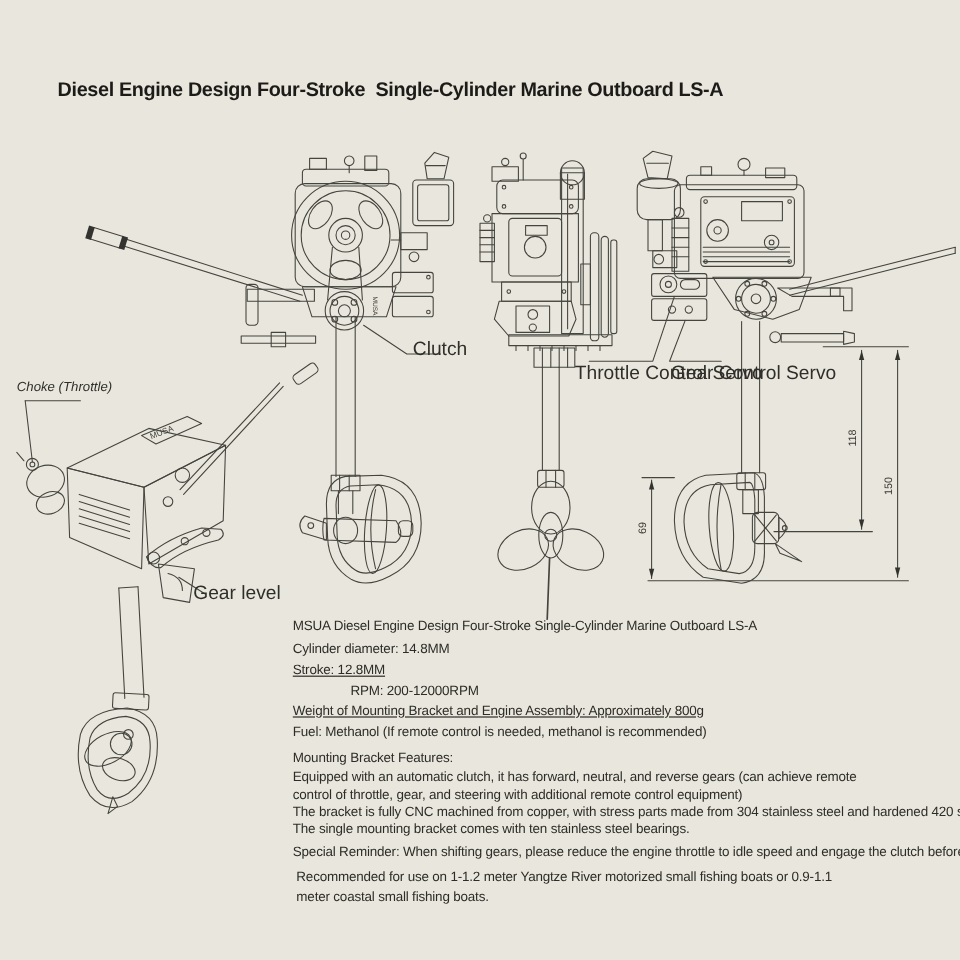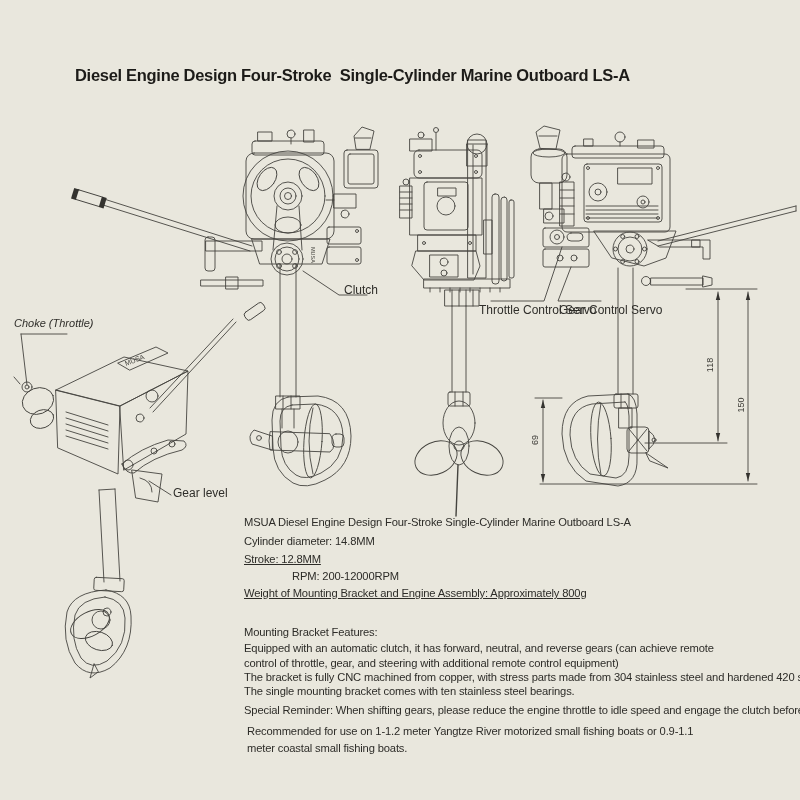--- a/index.html
+++ b/index.html
@@ -8,25 +8,25 @@
     background:#e9e7dd;
     font-family:"Liberation Sans", sans-serif;
     color:#2d2c28;
     position:relative;
     overflow:hidden;
   }
   #sheet{position:absolute;inset:0;width:800px;height:800px;}
   .title{
     position:absolute;left:48px;top:66px;
     font-size:16.5px;font-weight:bold;letter-spacing:-0.3px;
-    color:#1c1b18;white-space:pre;margin-left:27px;
+    color:#1c1b18;white-space:pre;
   }
   svg{position:absolute;left:0;top:0;}
   .callout{
-    position:absolute;font-size:12px;color:#2f2e2a;white-space:nowrap;
+    position:absolute;font-size:16px;color:#2f2e2a;white-space:nowrap;
   }
   .callout.big{font-size:11px;font-style:italic;}
   .dim{
     position:absolute;font-size:9px;color:#3a3934;white-space:nowrap;
     transform:rotate(-90deg);transform-origin:center;
   }
   .specs{position:absolute;left:0;top:0;width:800px;height:668px;margin-left:16px;}
   .spec-line{
     position:absolute;left:228px;
     font-size:11.2px;letter-spacing:-0.15px;color:#2d2c28;white-space:pre;
@@ -339,34 +339,35 @@
       <line x1="540" y1="484" x2="757" y2="484"></line>
       <line x1="535" y1="398" x2="562" y2="398"></line>
       <line x1="543" y1="400" x2="543" y2="482"></line>
       <path d="M543,400 L540.8,408 L545.2,408 Z" fill="#34332f" stroke="none"></path>
       <path d="M543,482 L540.8,474 L545.2,474 Z" fill="#34332f" stroke="none"></path>
     </g>
   </svg>
 
   <div class="callout" style="left:344px;top:283px;">Clutch</div>
   <div class="callout big" style="left:14px;top:317px;">Choke (Throttle)</div>
-  <div class="callout" style="left:173px;top:486px;">Gear level</div>
+  <div class="callout" style="left:161px;top:486px;">Gear level</div>
   <div class="callout" style="left:479px;top:303px;">Throttle Control Servo</div>
   <div class="callout" style="left:559px;top:303px;">Gear Control Servo</div>
 
   <div class="dim" style="left:703px;top:360px;">118</div>
   <div class="dim" style="left:733px;top:400px;">150</div>
   <div class="dim" style="left:530px;top:435px;">69</div>
 
   <div class="specs">
     <div class="spec-line" style="top:516px;">MSUA Diesel Engine Design Four-Stroke Single-Cylinder Marine Outboard LS-A</div>
     <div class="spec-line" style="top:535px;">Cylinder diameter: 14.8MM</div>
     <div class="spec-line" style="top:553px;text-decoration:underline;">Stroke: 12.8MM</div>
     <div class="spec-line" style="top:570px;padding-left:48px;">RPM: 200-12000RPM</div>
     <div class="spec-line" style="top:587px;text-decoration:underline;">Weight of Mounting Bracket and Engine Assembly: Approximately 800g</div>
+    <div class="spec-line" style="top:604px;">Fuel: Methanol (If remote control is needed, methanol is recommended)</div>
     <div class="spec-line" style="top:626px;">Mounting Bracket Features:</div>
     <div class="spec-line" style="top:642px;">Equipped with an automatic clutch, it has forward, neutral, and reverse gears (can achieve remote</div>
     <div class="spec-line" style="top:657px;">control of throttle, gear, and steering with additional remote control equipment)</div>
     <div class="spec-line" style="top:671px;">The bracket is fully CNC machined from copper, with stress parts made from 304 stainless steel and hardened 420 steel</div>
     <div class="spec-line" style="top:685px;">The single mounting bracket comes with ten stainless steel bearings.</div>
     <div class="spec-line" style="top:704px;">Special Reminder: When shifting gears, please reduce the engine throttle to idle speed and engage the clutch before shifting.</div>
     <div class="spec-line" style="top:725px;"> Recommended for use on 1-1.2 meter Yangtze River motorized small fishing boats or 0.9-1.1</div>
     <div class="spec-line" style="top:742px;"> meter coastal small fishing boats.</div>
   </div>
 

